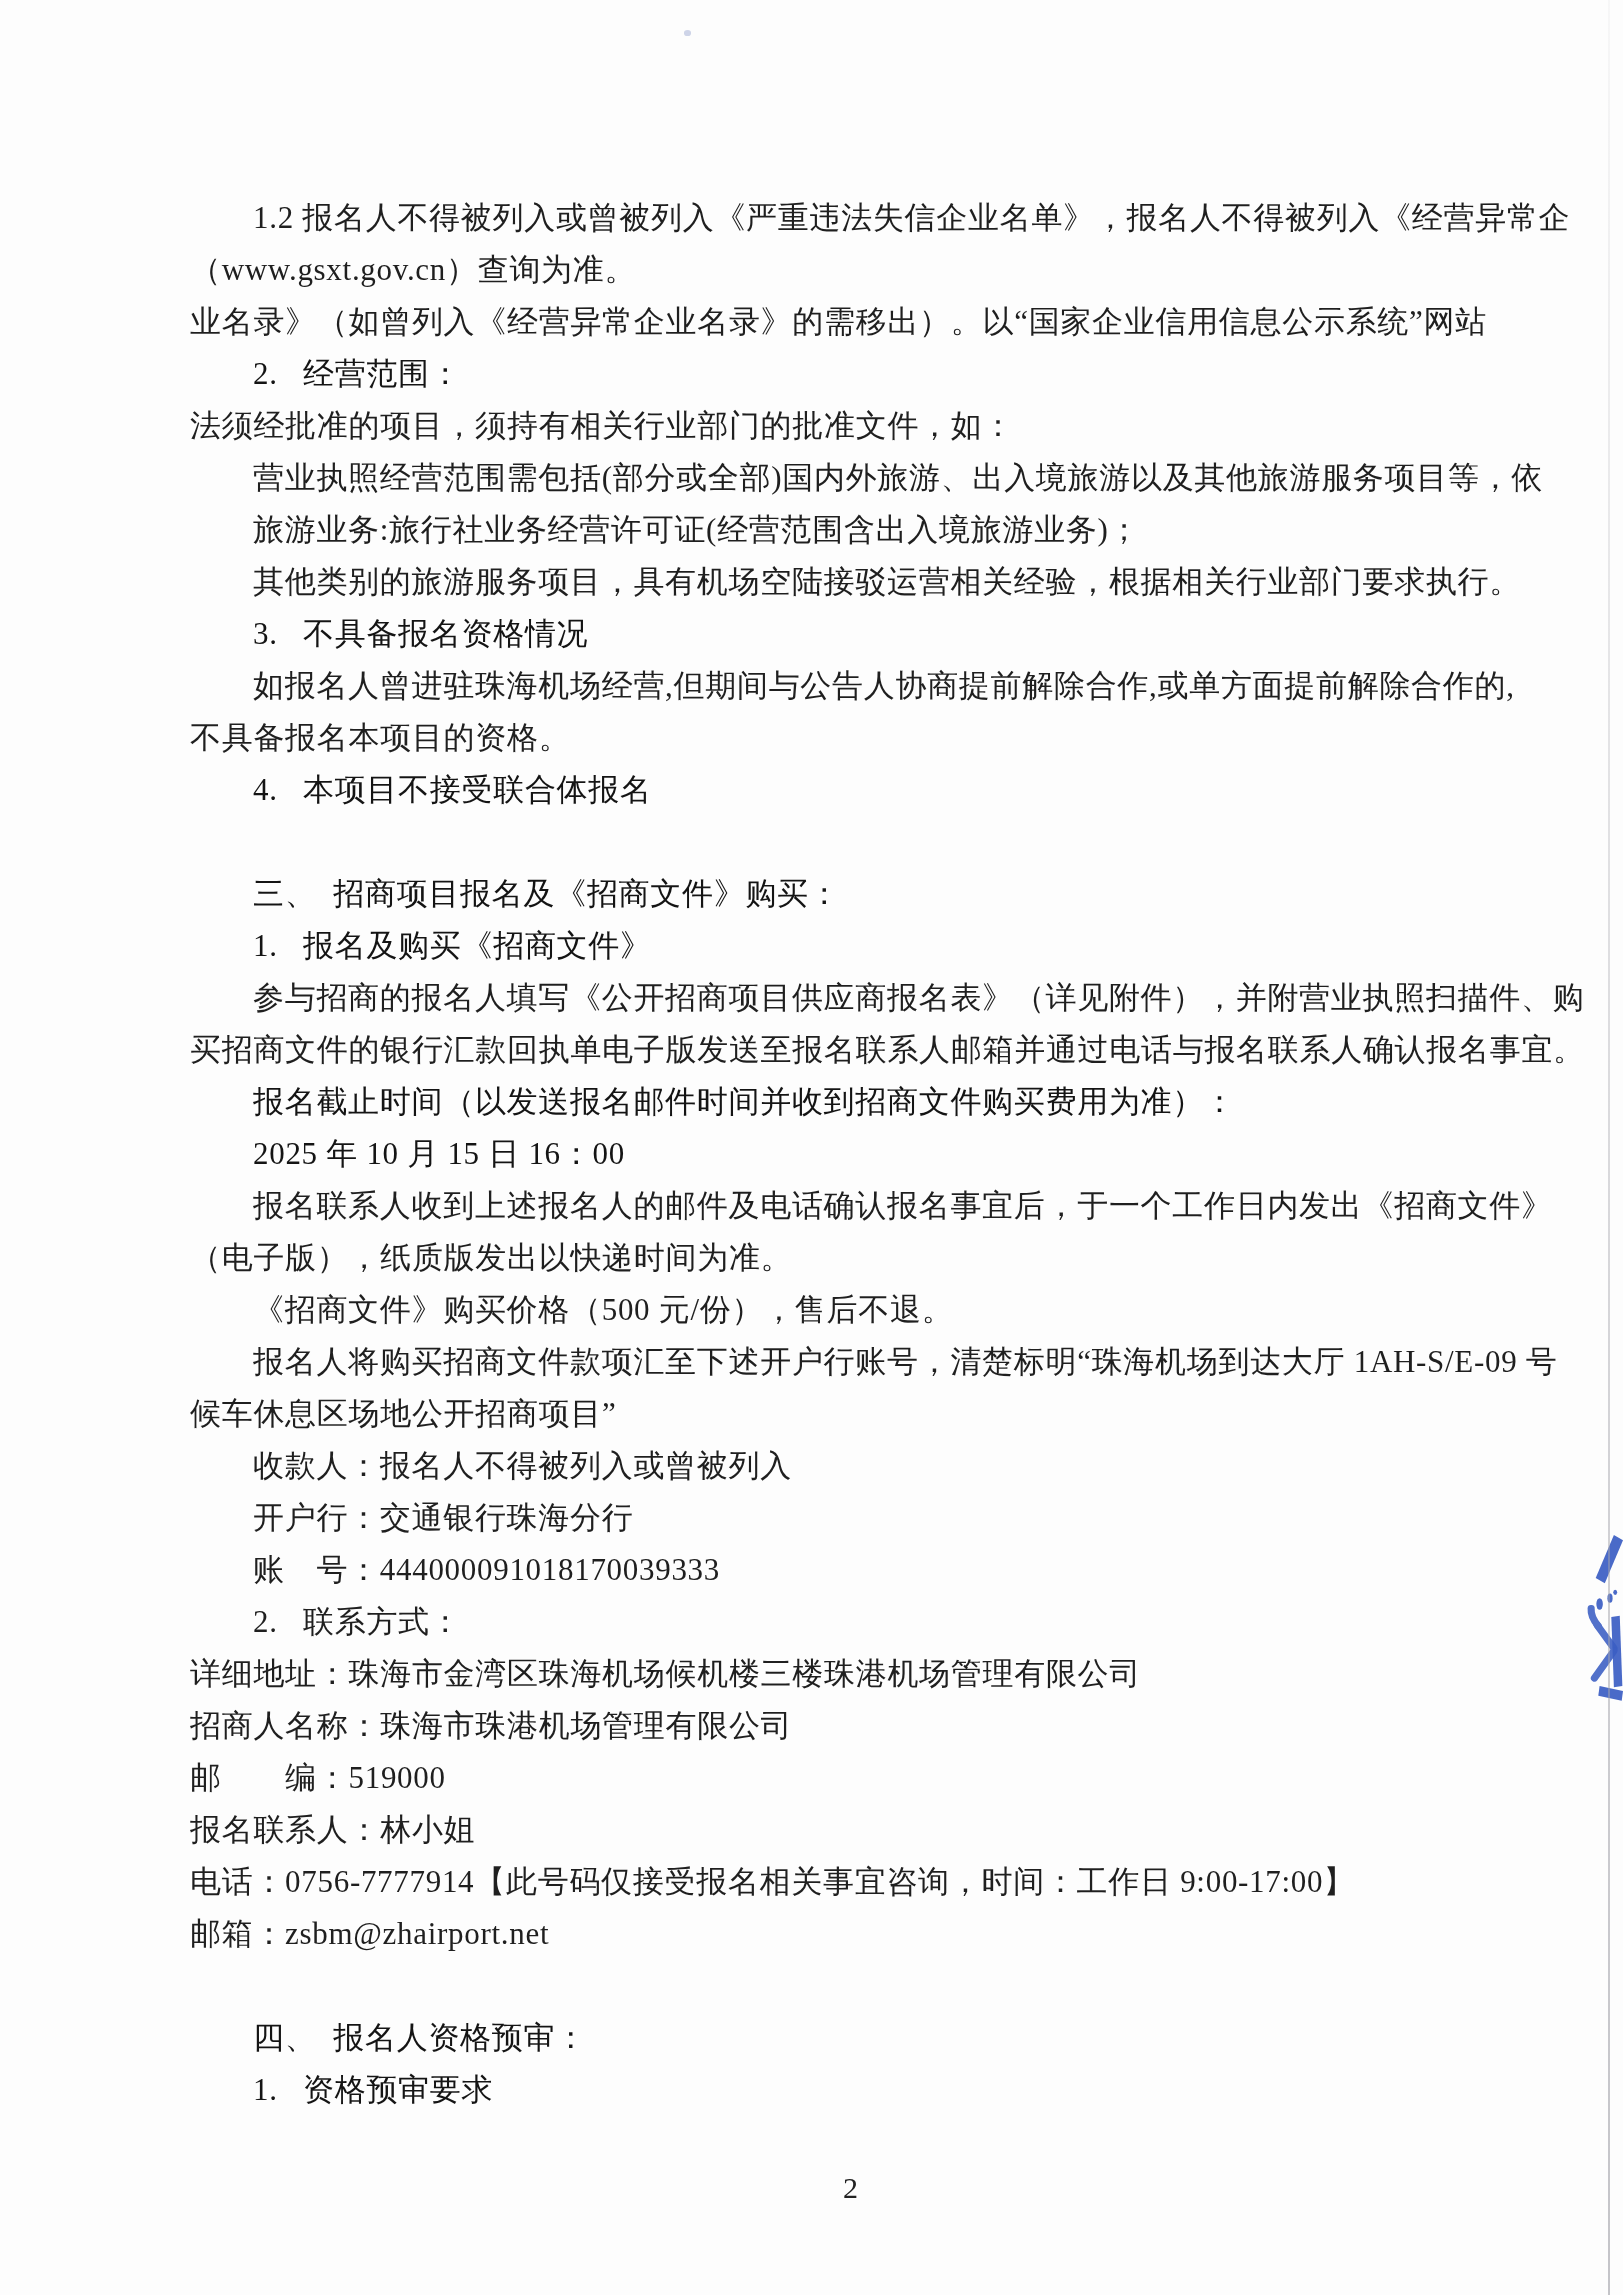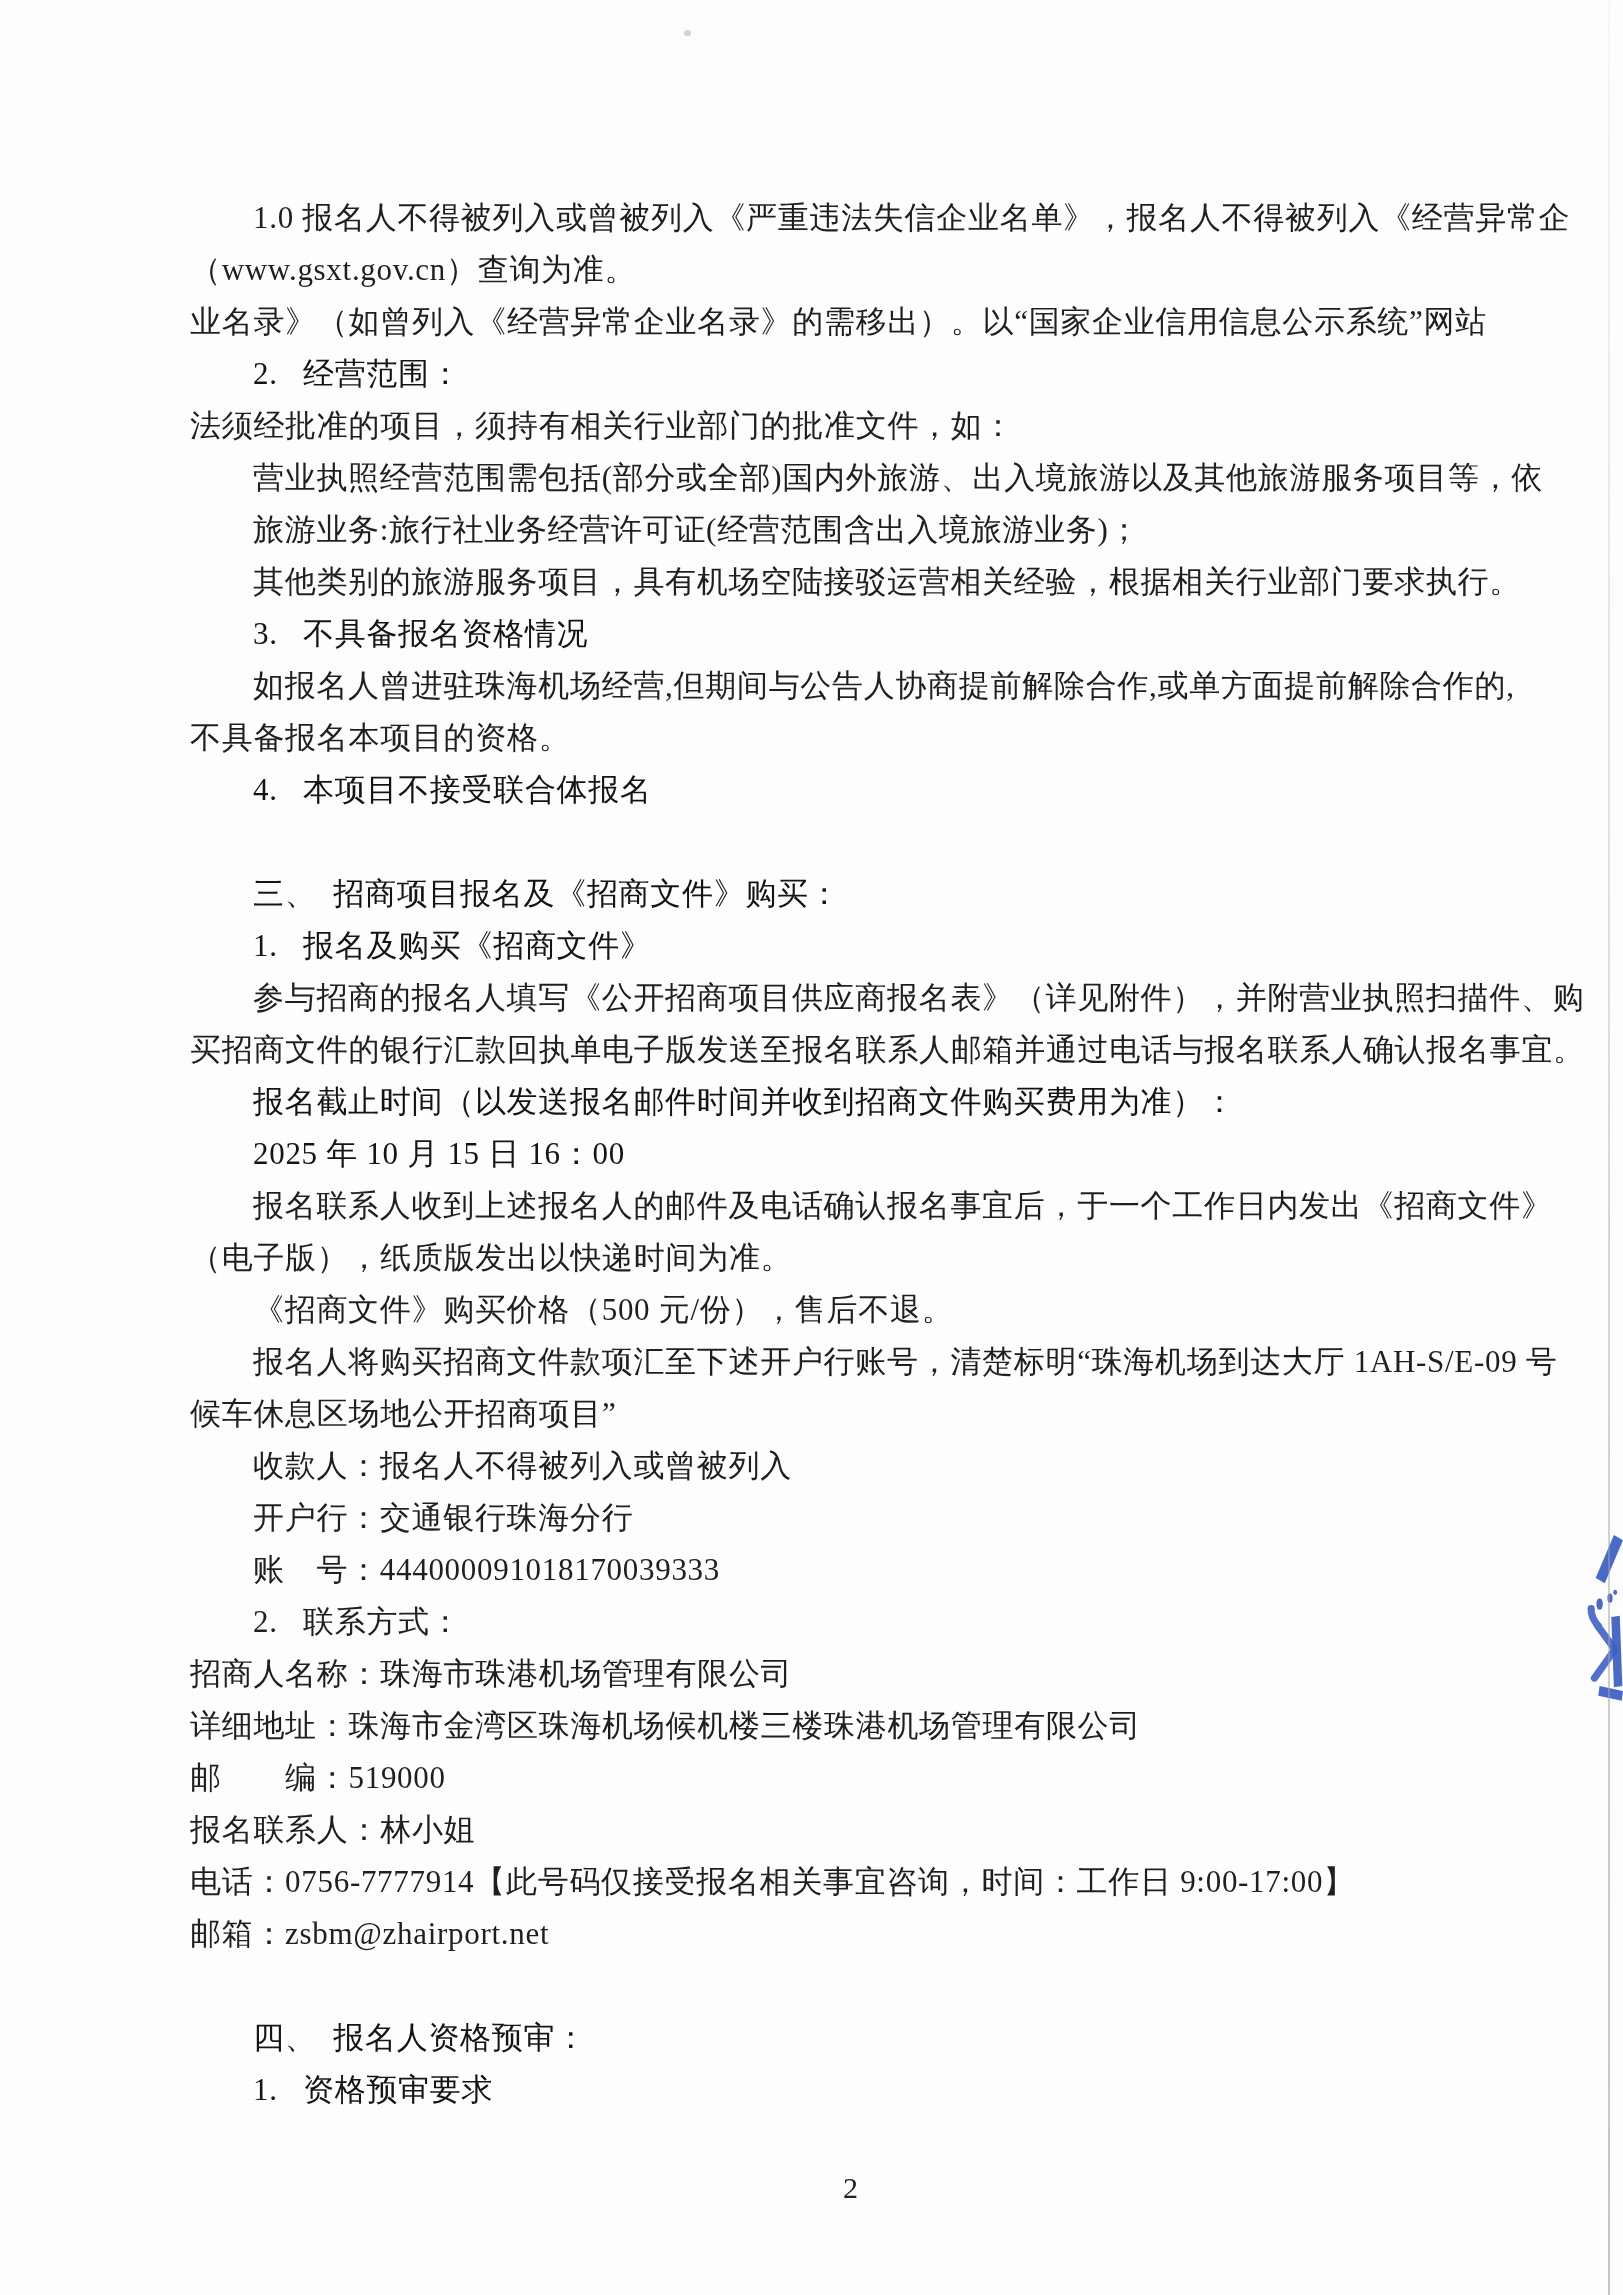--- a/index.html
+++ b/index.html
@@ -56,21 +56,21 @@
     background:#b9c2de;
     opacity:0.7;
   }
 </style>
 </head>
 <body>
 
 <div class="page">
 
   <div class="doc-body" id="doc-body">
-      <div class="line indent">1.0 报名人不得被列入或曾被列入《严重违法失信企业名单》，报名人不得被列入《经营异常企</div>
+      <div class="line indent">1.2 报名人不得被列入或曾被列入《严重违法失信企业名单》，报名人不得被列入《经营异常企</div>
       <div class="line">（www.gsxt.gov.cn）查询为准。</div>
       <div class="line">业名录》（如曾列入《经营异常企业名录》的需移出）。以“国家企业信用信息公示系统”网站</div>
       <div class="line indent bold">2.   经营范围：</div>
       <div class="line">法须经批准的项目，须持有相关行业部门的批准文件，如：</div>
       <div class="line indent">营业执照经营范围需包括(部分或全部)国内外旅游、出入境旅游以及其他旅游服务项目等，依</div>
       <div class="line indent">旅游业务:旅行社业务经营许可证(经营范围含出入境旅游业务)；</div>
       <div class="line indent">其他类别的旅游服务项目，具有机场空陆接驳运营相关经验，根据相关行业部门要求执行。</div>
       <div class="line indent bold">3.   不具备报名资格情况</div>
       <div class="line indent">如报名人曾进驻珠海机场经营,但期间与公告人协商提前解除合作,或单方面提前解除合作的,</div>
       <div class="line">不具备报名本项目的资格。</div>
@@ -84,22 +84,22 @@
       <div class="line indent bold">2025 年 10 月 15 日 16：00</div>
       <div class="line indent">报名联系人收到上述报名人的邮件及电话确认报名事宜后，于一个工作日内发出《招商文件》</div>
       <div class="line">（电子版），纸质版发出以快递时间为准。</div>
       <div class="line indent">《招商文件》购买价格（500 元/份），售后不退。</div>
       <div class="line indent">报名人将购买招商文件款项汇至下述开户行账号，清楚标明“珠海机场到达大厅 1AH-S/E-09 号</div>
       <div class="line">候车休息区场地公开招商项目”</div>
       <div class="line indent">收款人：报名人不得被列入或曾被列入</div>
       <div class="line indent">开户行：交通银行珠海分行</div>
       <div class="line indent">账　号：444000091018170039333</div>
       <div class="line indent">2.   联系方式：</div>
+      <div class="line">详细地址：珠海市金湾区珠海机场候机楼三楼珠港机场管理有限公司</div>
       <div class="line">招商人名称：珠海市珠港机场管理有限公司</div>
-      <div class="line">详细地址：珠海市金湾区珠海机场候机楼三楼珠港机场管理有限公司</div>
       <div class="line">邮　　编：519000</div>
       <div class="line">报名联系人：林小姐</div>
       <div class="line">电话：0756-7777914【此号码仅接受报名相关事宜咨询，时间：工作日 9:00-17:00】</div>
       <div class="line">邮箱：zsbm@zhairport.net</div>
       <div class="line blank">&nbsp;</div>
       <div class="line indent bold">四、  报名人资格预审：</div>
       <div class="line indent bold">1.   资格预审要求</div>
     </div>
 
   <div class="page-number">2</div>

